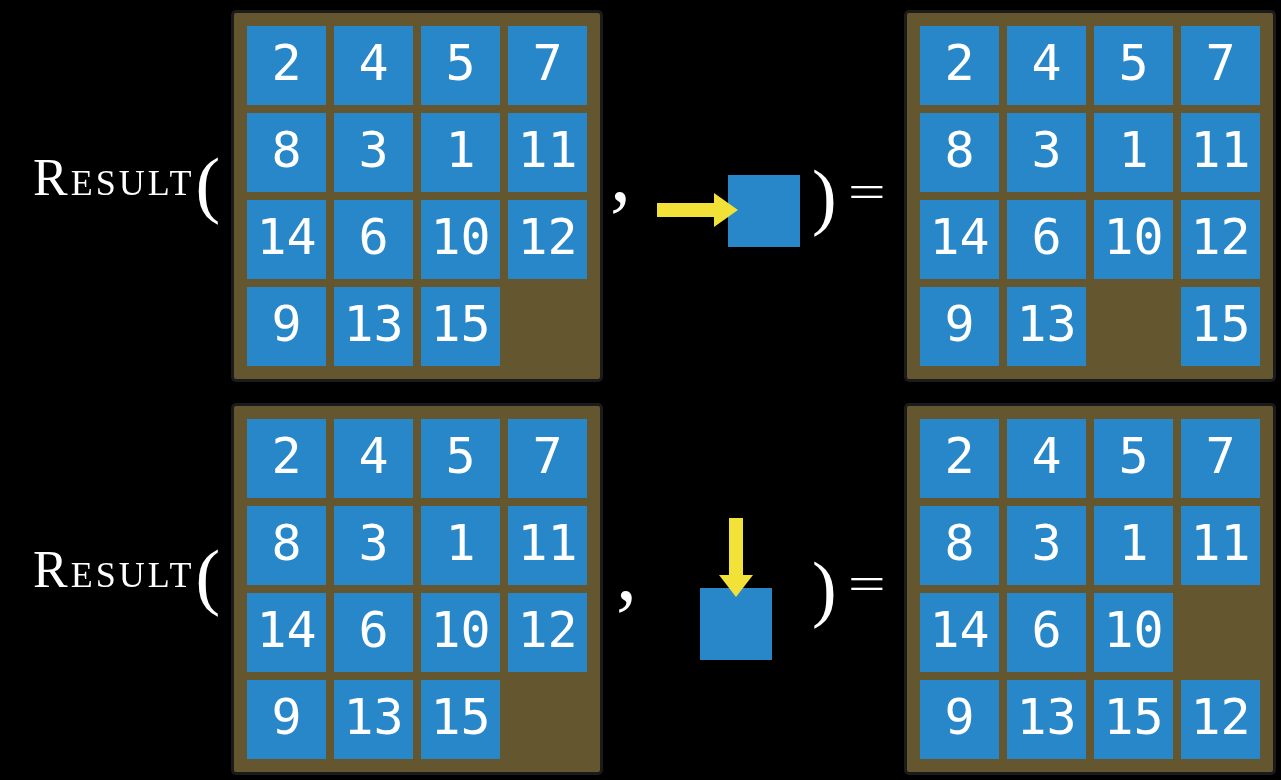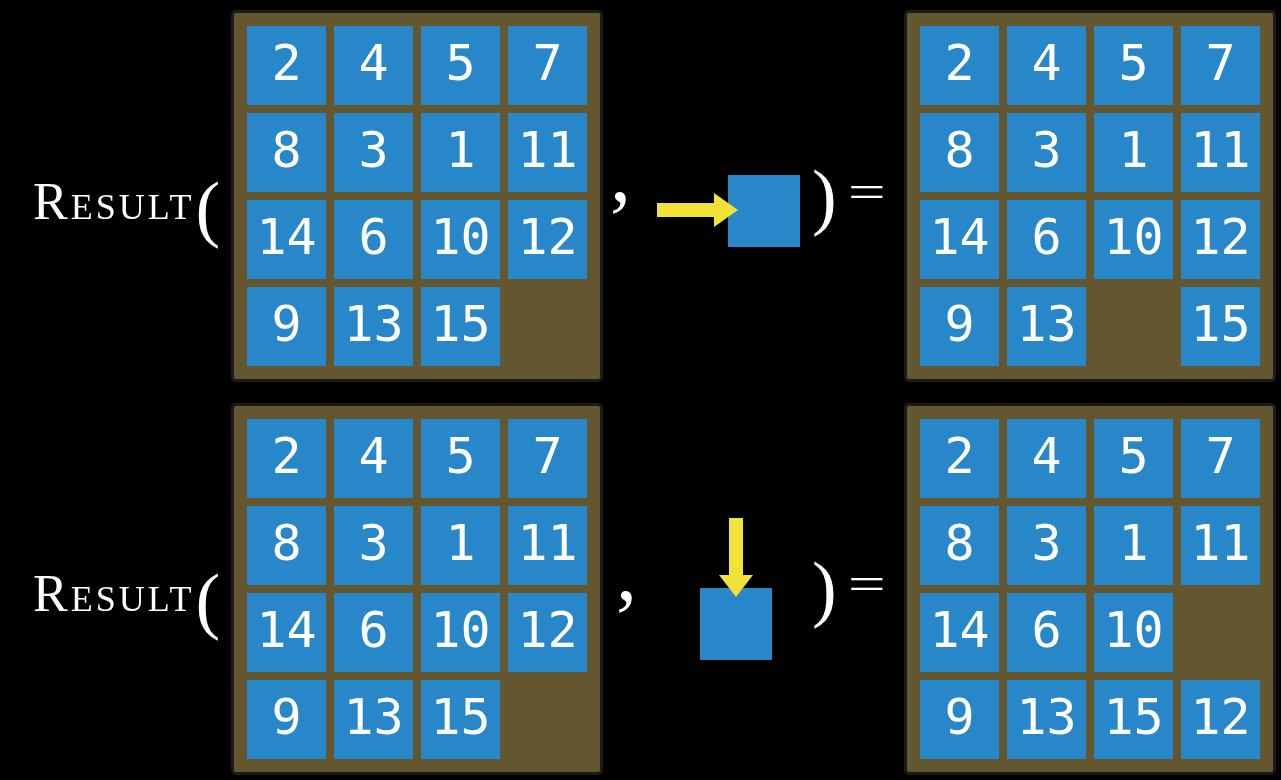--- a/index.html
+++ b/index.html
@@ -17,21 +17,21 @@
     width: 1281px;
     height: 390px;
   }
   .row-1 { top: 0; }
   .row-2 { top: 392px; }
 
   
   .fn-label {
     position: absolute;
     left: 33px;
-    top: 176px;
+    top: 152px;
     color: var(--text-white, #fff);
     font-size: 52px;
     line-height: 1;
     white-space: nowrap;
   }
   .fn-name {
     font-variant: small-caps;
     letter-spacing: 3px;
   }
   .big-paren {

